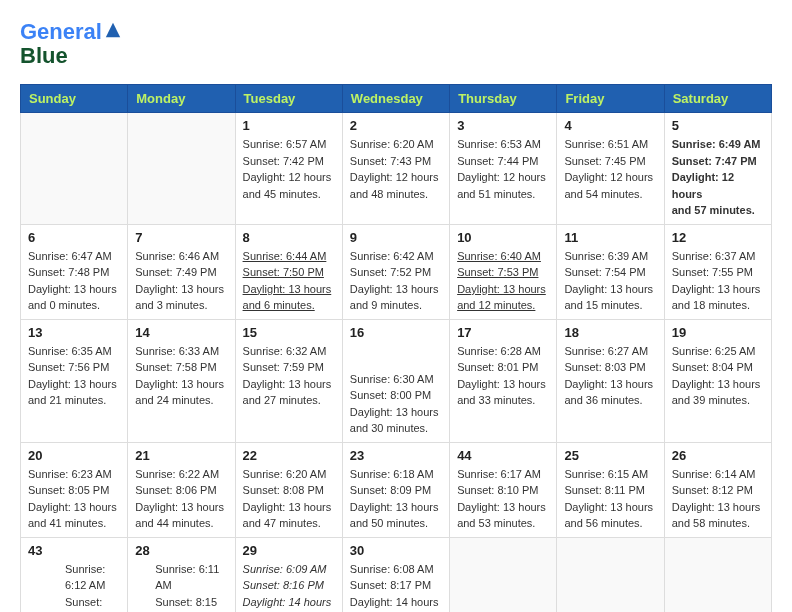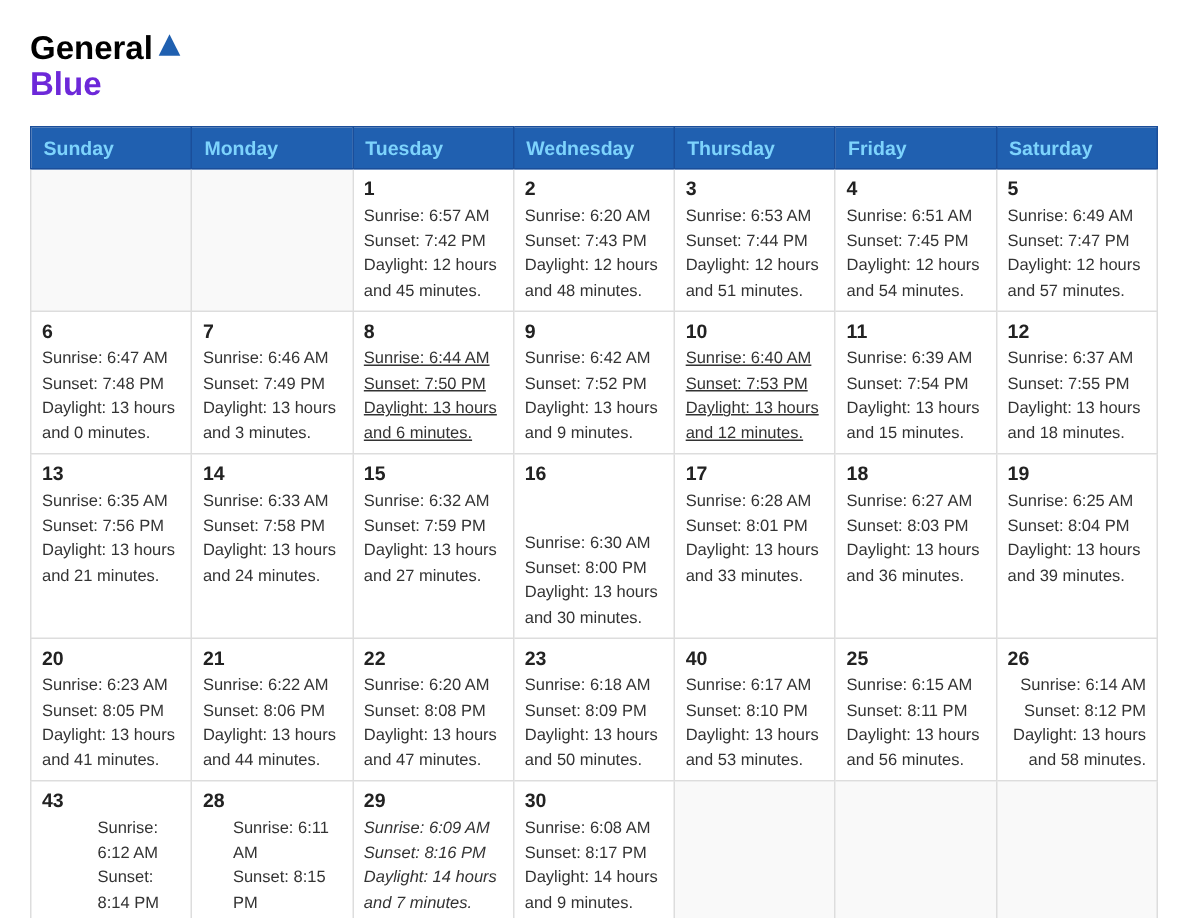--- a/index.html
+++ b/index.html
@@ -18,22 +18,22 @@
     }
     .logo {
       display: flex;
       align-items: center;
     }
     .logo-text {
       font-size: 22px;
       font-weight: bold;
       line-height: 1.1;
     }
-    .logo-general { color: #000000; }
-    .logo-blue { color: #6d28d9; }
+    .logo-general { color: #3b82f6; }
+    .logo-blue { color: #14532d; }
     .logo-icon {
       width: 18px;
       height: 18px;
       margin-left: 2px;
     }
     .title-block {
       text-align: right;
     }
     .main-title {
       font-size: 36px;
@@ -44,21 +44,21 @@
       font-size: 15px;
       color: #555;
     }
     .calendar {
       width: 100%;
       border-collapse: collapse;
       border: 1px solid #ccc;
     }
     .calendar th {
       background: #2060b0;
-      color: #7dd3fc;
+      color: #bef264;
       text-align: left;
       padding: 6px 8px;
       font-size: 13px;
       border: 1px solid #1a4e9a;
     }
     .calendar td {
       vertical-align: top;
       border: 1px solid #ddd;
       padding: 5px 7px;
       font-size: 11px;
@@ -141,21 +141,21 @@
         </td>
         <td>
           <div class="day-number">4</div>
           <div class="day-info" style="white-space: pre-line;">Sunrise: 6:51 AM
 Sunset: 7:45 PM
 Daylight: 12 hours
 and 54 minutes.</div>
         </td>
         <td>
           <div class="day-number">5</div>
-          <div class="day-info" style="white-space: pre-line;">Sunrise: 6:49 AM
+          <div class="day-info" style="white-space: pre-line; font-weight: bold;">Sunrise: 6:49 AM
 Sunset: 7:47 PM
 Daylight: 12 hours
 and 57 minutes.</div>
         </td>
       </tr>
       <tr>
         <td>
           <div class="day-number">6</div>
           <div class="day-info" style="white-space: pre-line;">Sunrise: 6:47 AM
 Sunset: 7:48 PM
@@ -279,36 +279,36 @@
 and 47 minutes.</div>
         </td>
         <td>
           <div class="day-number">23</div>
           <div class="day-info" style="white-space: pre-line;">Sunrise: 6:18 AM
 Sunset: 8:09 PM
 Daylight: 13 hours
 and 50 minutes.</div>
         </td>
         <td>
-          <div class="day-number">40</div>
+          <div class="day-number">44</div>
           <div class="day-info" style="white-space: pre-line;">Sunrise: 6:17 AM
 Sunset: 8:10 PM
 Daylight: 13 hours
 and 53 minutes.</div>
         </td>
         <td>
           <div class="day-number">25</div>
           <div class="day-info" style="white-space: pre-line;">Sunrise: 6:15 AM
 Sunset: 8:11 PM
 Daylight: 13 hours
 and 56 minutes.</div>
         </td>
         <td>
           <div class="day-number">26</div>
-          <div class="day-info" style="white-space: pre-line; text-align: right;">Sunrise: 6:14 AM
+          <div class="day-info" style="white-space: pre-line;">Sunrise: 6:14 AM
 Sunset: 8:12 PM
 Daylight: 13 hours
 and 58 minutes.</div>
         </td>
       </tr>
       <tr>
         <td>
           <div class="day-number">43</div>
           <div class="day-info" style="white-space: pre-line; margin-left: 37px;">Sunrise: 6:12 AM
 Sunset: 8:14 PM

